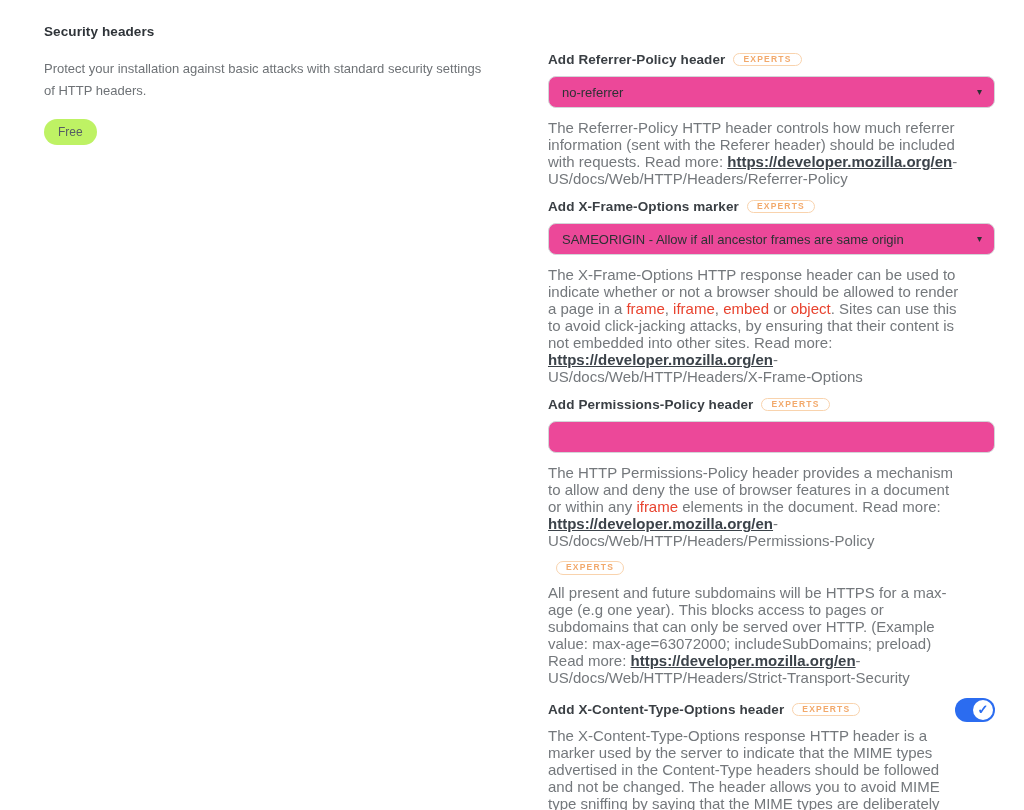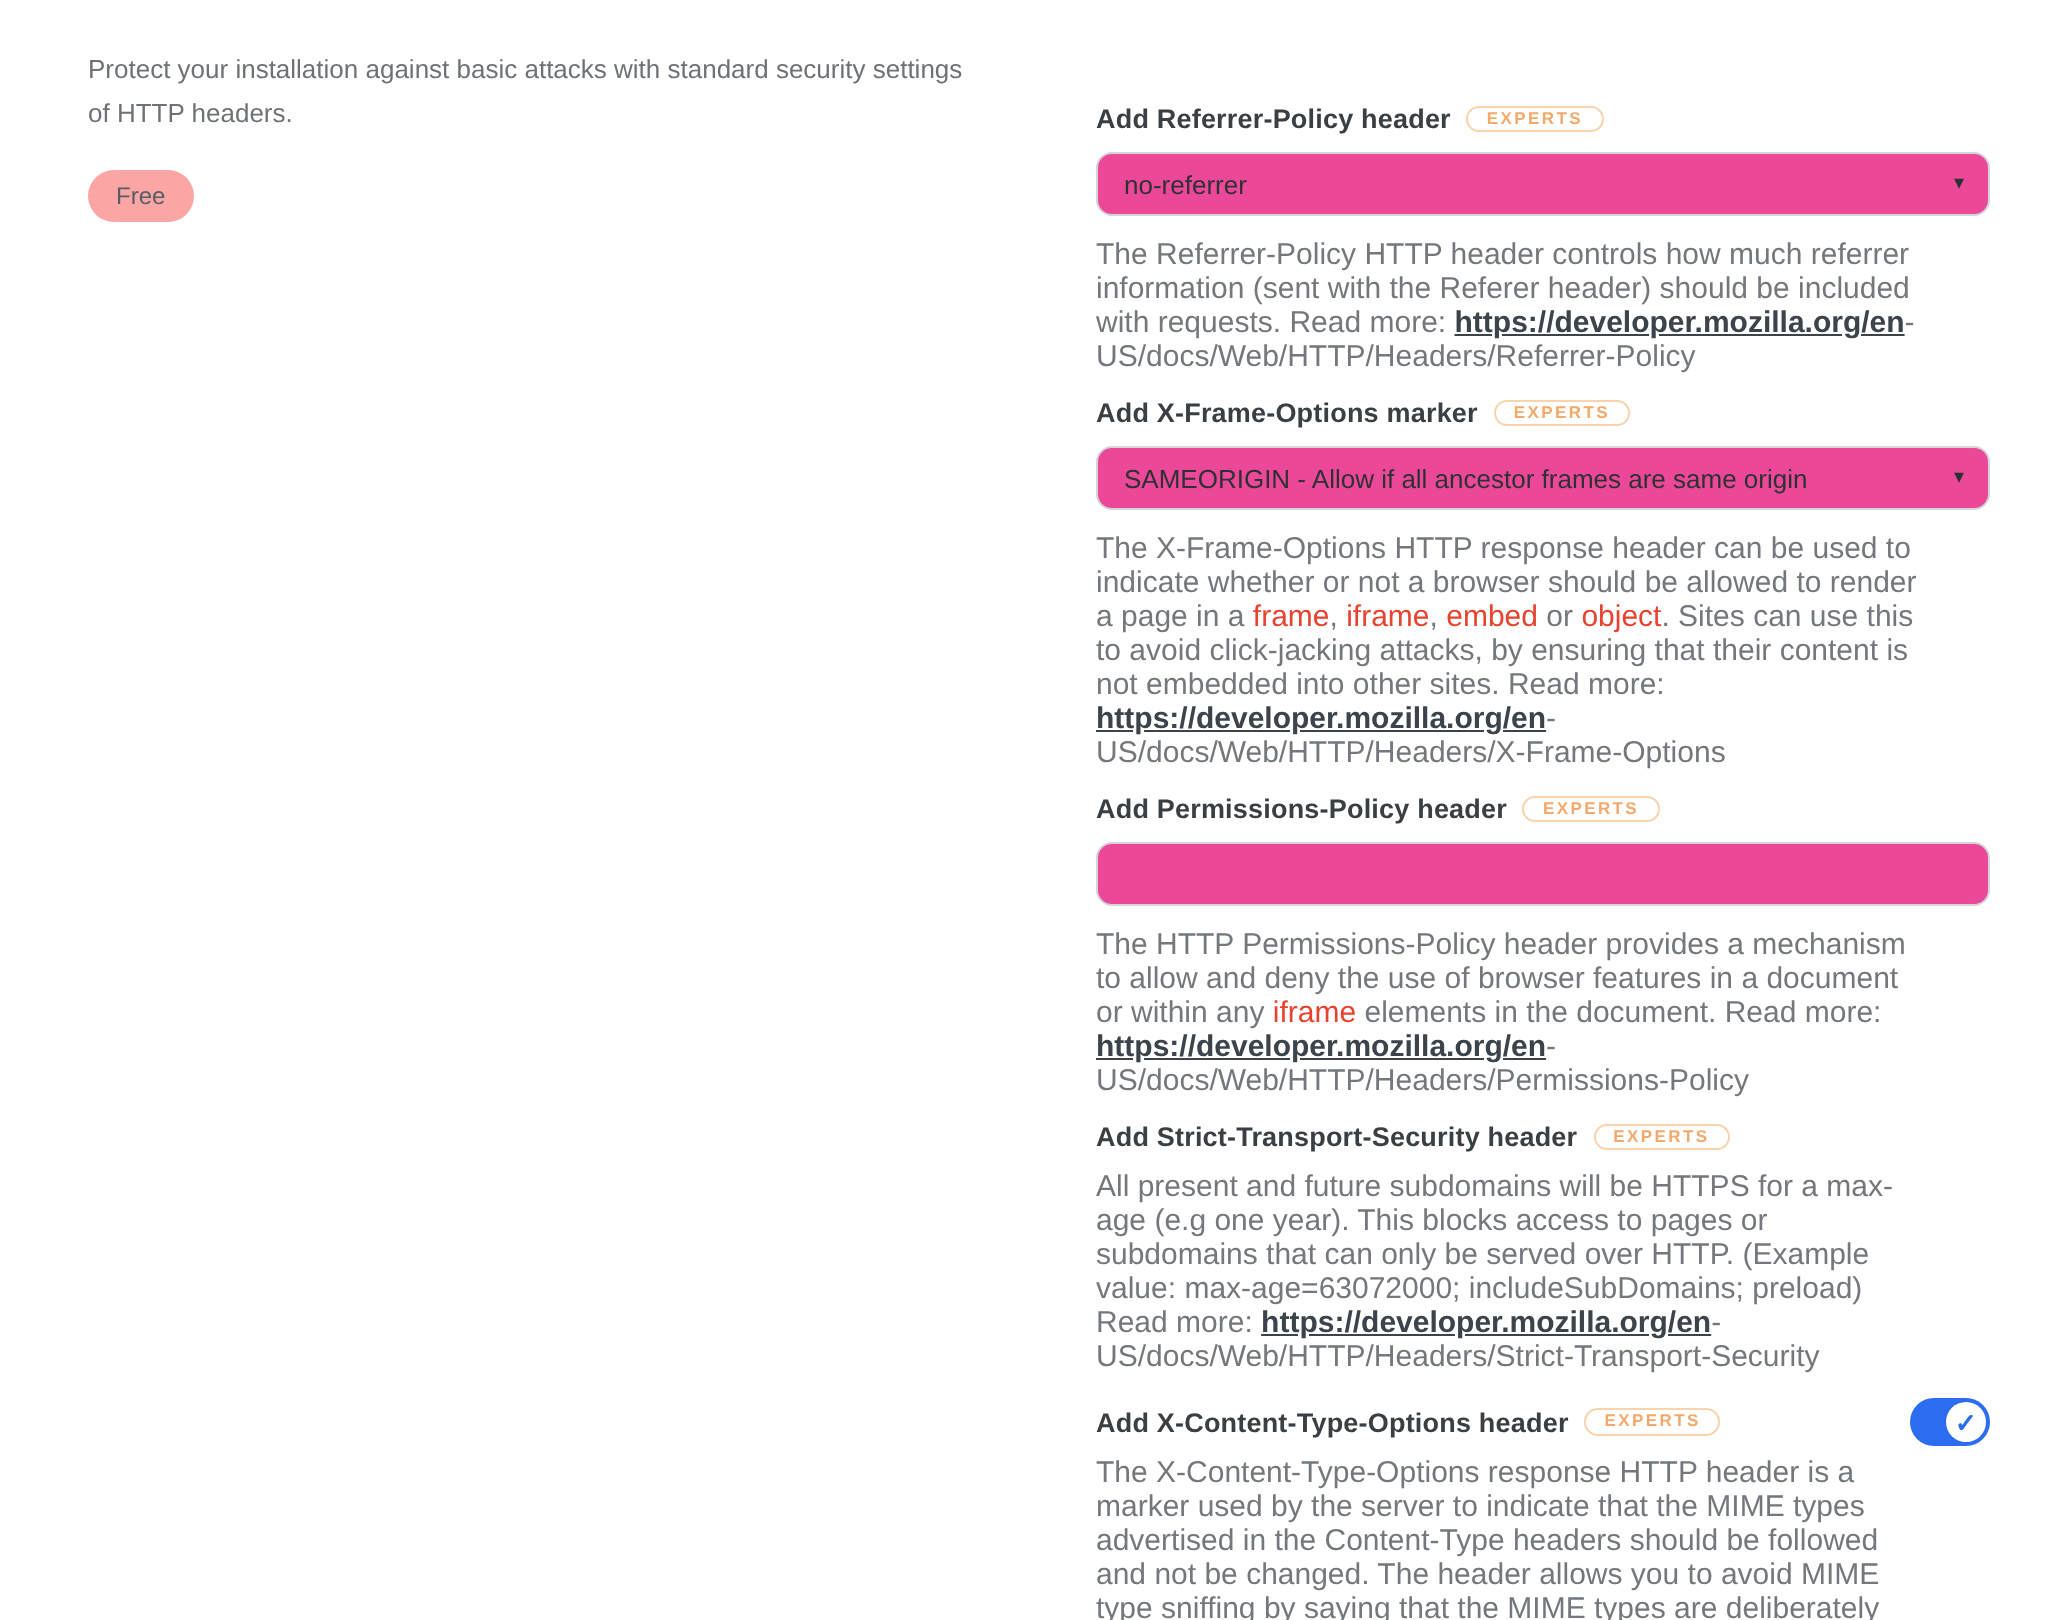--- a/index.html
+++ b/index.html
@@ -25,21 +25,21 @@
   .left-col { width: 460px; flex: 0 0 460px; }
   .left-title {
     font-size: 13.5px; font-weight: 700; color: #2f3439;
     margin-bottom: 19px; letter-spacing: .1px;
   }
   .left-desc {
     font-size: 13px; line-height: 22px; color: #6e7276;
     max-width: 450px; margin-bottom: 17px;
   }
   .free-badge {
-    display: inline-block; background: #fca5a5; color: #565d64;
+    display: inline-block; background: #bef264; color: #565d64;
     font-size: 12px; line-height: 1; padding: 7px 14px; border-radius: 13px;
   }
 
   
   .right-col { width: 447px; flex: 0 0 447px; margin-left: 44px; padding-top: 28px; }
 
   .field { margin-bottom: 12px; }
   .field-head { display: flex; align-items: center; margin-bottom: 9px; }
   .field-title {
     font-size: 13.5px; font-weight: 700; color: var(--title-dark);
@@ -98,20 +98,21 @@
     color: var(--toggle-blue); font-size: 13px; font-weight: 700;
     line-height: 1;
   }
 </style>
 </head>
 <body>
 
 <div class="page">
 
   <div class="left-col">
+    <h3 class="left-title">Security headers</h3>
     <p class="left-desc">Protect your installation against basic attacks with standard security settings of HTTP headers.</p>
     <span class="free-badge">Free</span>
   </div>
 
   <div class="right-col">
 
     <section class="field">
       <div class="field-head">
         <span class="field-title">Add Referrer-Policy header</span>
         <span class="experts">EXPERTS</span>
@@ -145,21 +146,20 @@
         <span class="experts">EXPERTS</span>
       </div>
       <div class="control-wrap">
         <input type="text" class="control" value="" style="">
       </div>
       <p class="desc"><span class="part-text">The HTTP Permissions-Policy header provides a mechanism to allow and deny the use of browser features in a document or within any </span><span class="part-code">iframe</span><span class="part-text"> elements in the document. Read more: </span><span class="part-link">https://developer.mozilla.org/en</span><span class="part-text">-US/docs/Web/HTTP/Headers/Permissions-Policy</span></p>
     </section>
 
     <section class="field">
       <div class="field-head">
-        <span class="field-title">Add Strict-Transport-Security header</span>
         <span class="experts">EXPERTS</span>
       </div>
       <p class="desc"><span class="part-text">All present and future subdomains will be HTTPS for a max-age (e.g one year). This blocks access to pages or subdomains that can only be served over HTTP. (Example value: max-age=63072000; includeSubDomains; preload) Read more: </span><span class="part-link">https://developer.mozilla.org/en</span><span class="part-text">-US/docs/Web/HTTP/Headers/Strict-Transport-Security</span></p>
     </section>
 
     <section class="field">
       <div class="field-head head-toggle">
         <span class="field-title">Add X-Content-Type-Options header</span>
         <span class="experts">EXPERTS</span>
         <span class="toggle">

